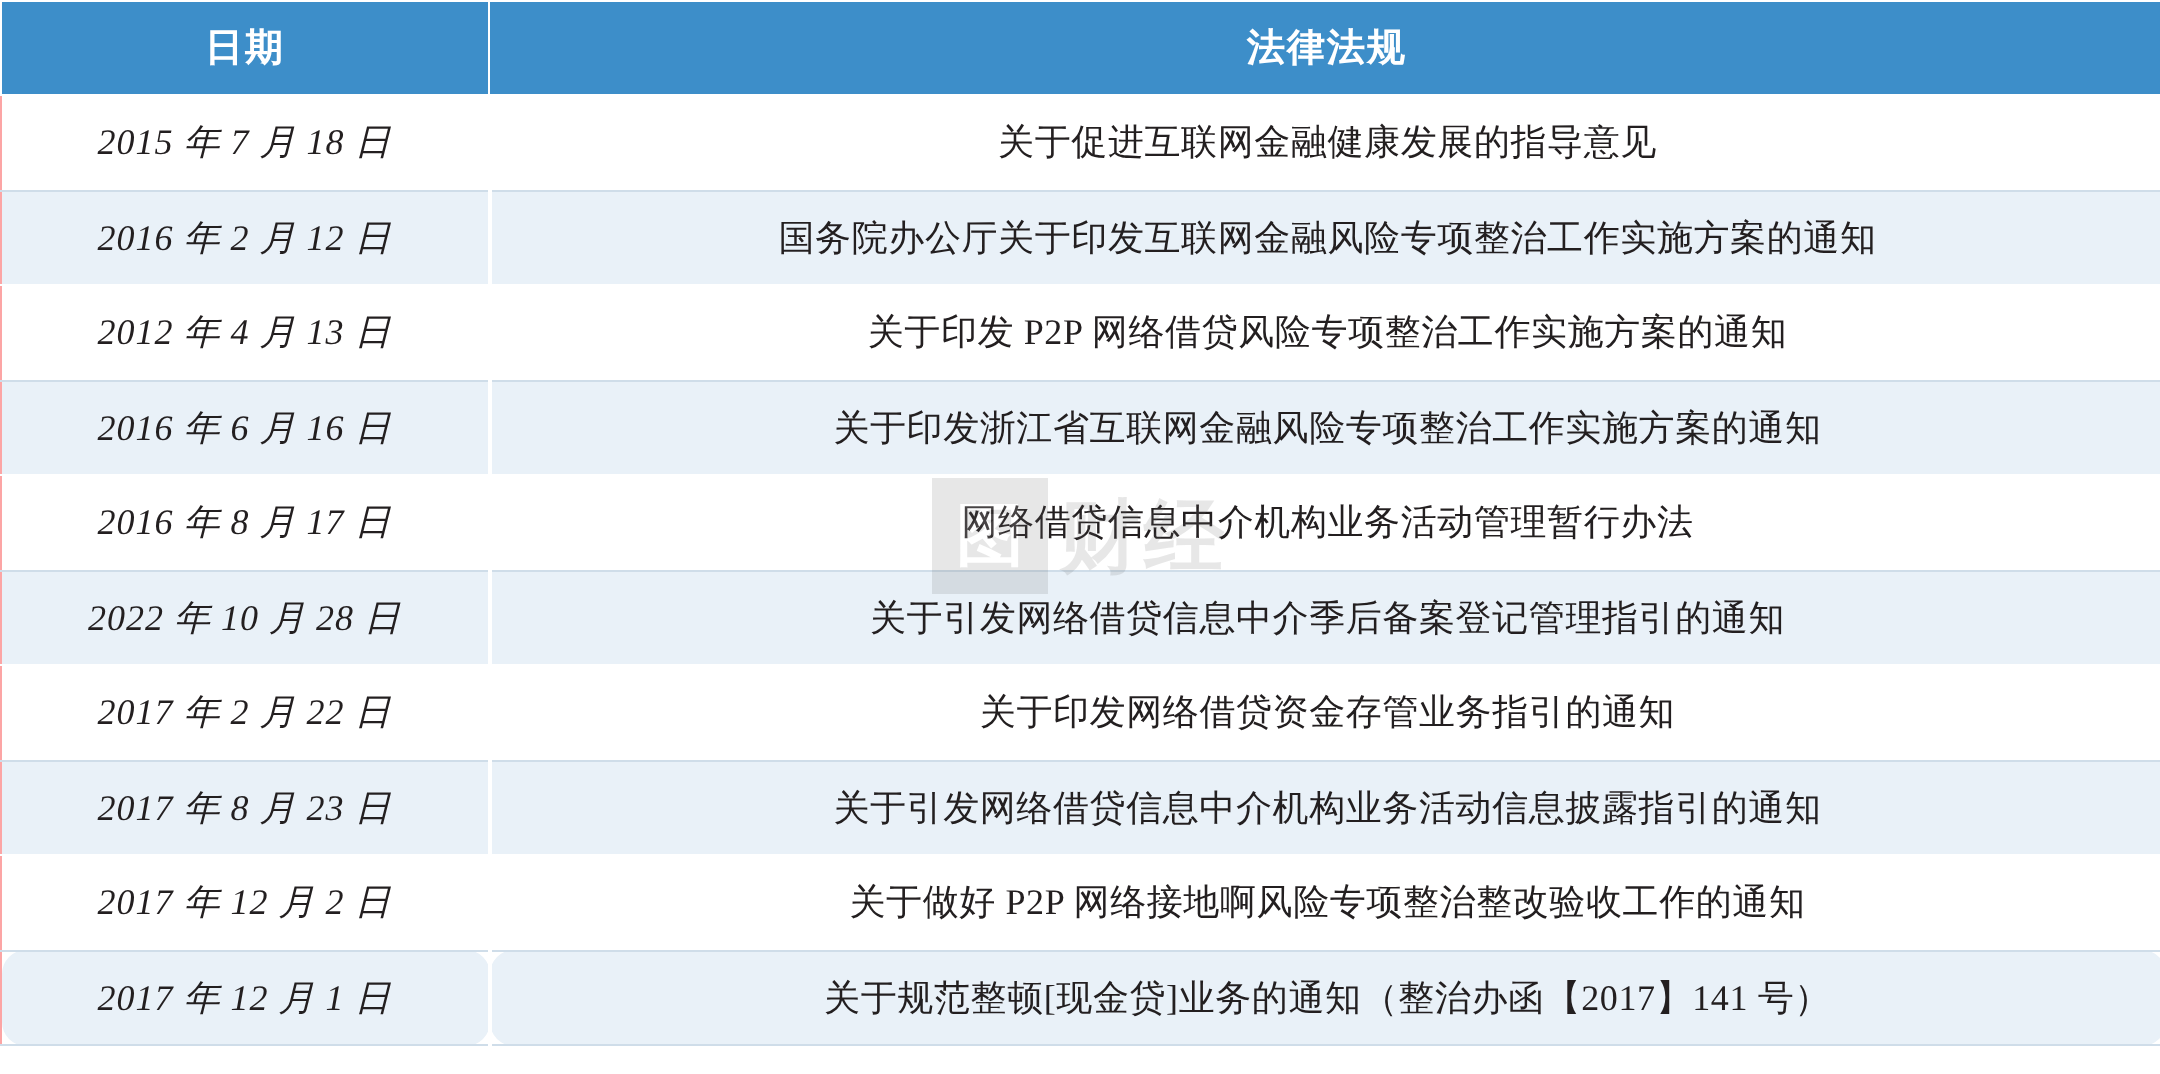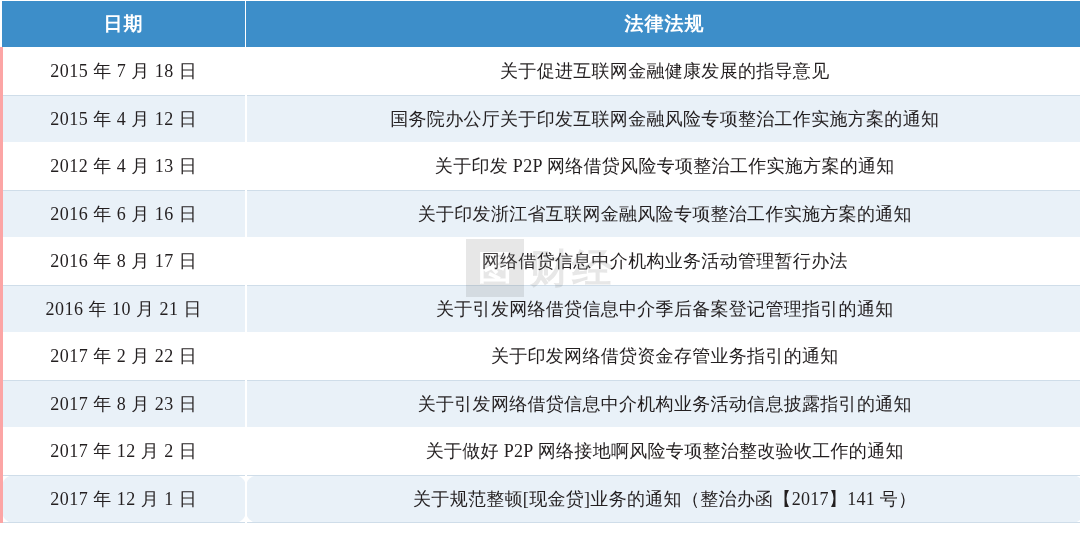--- a/index.html
+++ b/index.html
@@ -49,23 +49,24 @@
     font-size: 18px;
     color: #231f20;
     border-right: 1px solid #ffffff;
     border-bottom: 1px solid #ffffff;
   }
   tbody tr.row-odd td  { background: #ffffff; }
   tbody tr.row-even td { background: #e9f1f8; }
 
   tbody td.cell-date {
     width: 243px;
-    border-left: 3px solid #fca5a5;
+    border-left: 1px solid #fca5a5;
     border-right: 2px solid #ffffff;
     letter-spacing: 0.5px;
+    font-style: italic;
   }
   tbody td.cell-law {
     width: 837px;
     border-right: 1px solid #e3ecf4;
     letter-spacing: 0.3px;
   }
   tbody tr.row-odd td.cell-date,
   tbody tr.row-odd td.cell-law {
     border-bottom: 1px solid #cfdde9;
     border-top: 1px solid #cfdde9;
@@ -118,37 +119,37 @@
         <th class="col-date">日期</th>
         <th class="col-law">法律法规</th>
       </tr>
     </thead>
     <tbody>
       <tr class="row-odd">
         <td class="cell-date">2015 年 7 月 18 日</td>
         <td class="cell-law">关于促进互联网金融健康发展的指导意见</td>
       </tr>
       <tr class="row-even">
-        <td class="cell-date">2015 年 4 月 12 日</td>
+        <td class="cell-date">2016 年 2 月 12 日</td>
         <td class="cell-law">国务院办公厅关于印发互联网金融风险专项整治工作实施方案的通知</td>
       </tr>
       <tr class="row-odd">
         <td class="cell-date">2012 年 4 月 13 日</td>
         <td class="cell-law">关于印发 P2P 网络借贷风险专项整治工作实施方案的通知</td>
       </tr>
       <tr class="row-even">
         <td class="cell-date">2016 年 6 月 16 日</td>
         <td class="cell-law">关于印发浙江省互联网金融风险专项整治工作实施方案的通知</td>
       </tr>
       <tr class="row-odd">
         <td class="cell-date">2016 年 8 月 17 日</td>
         <td class="cell-law">网络借贷信息中介机构业务活动管理暂行办法</td>
       </tr>
       <tr class="row-even">
-        <td class="cell-date">2016 年 10 月 21 日</td>
+        <td class="cell-date">2022 年 10 月 28 日</td>
         <td class="cell-law">关于引发网络借贷信息中介季后备案登记管理指引的通知</td>
       </tr>
       <tr class="row-odd">
         <td class="cell-date">2017 年 2 月 22 日</td>
         <td class="cell-law">关于印发网络借贷资金存管业务指引的通知</td>
       </tr>
       <tr class="row-even">
         <td class="cell-date">2017 年 8 月 23 日</td>
         <td class="cell-law">关于引发网络借贷信息中介机构业务活动信息披露指引的通知</td>
       </tr>

